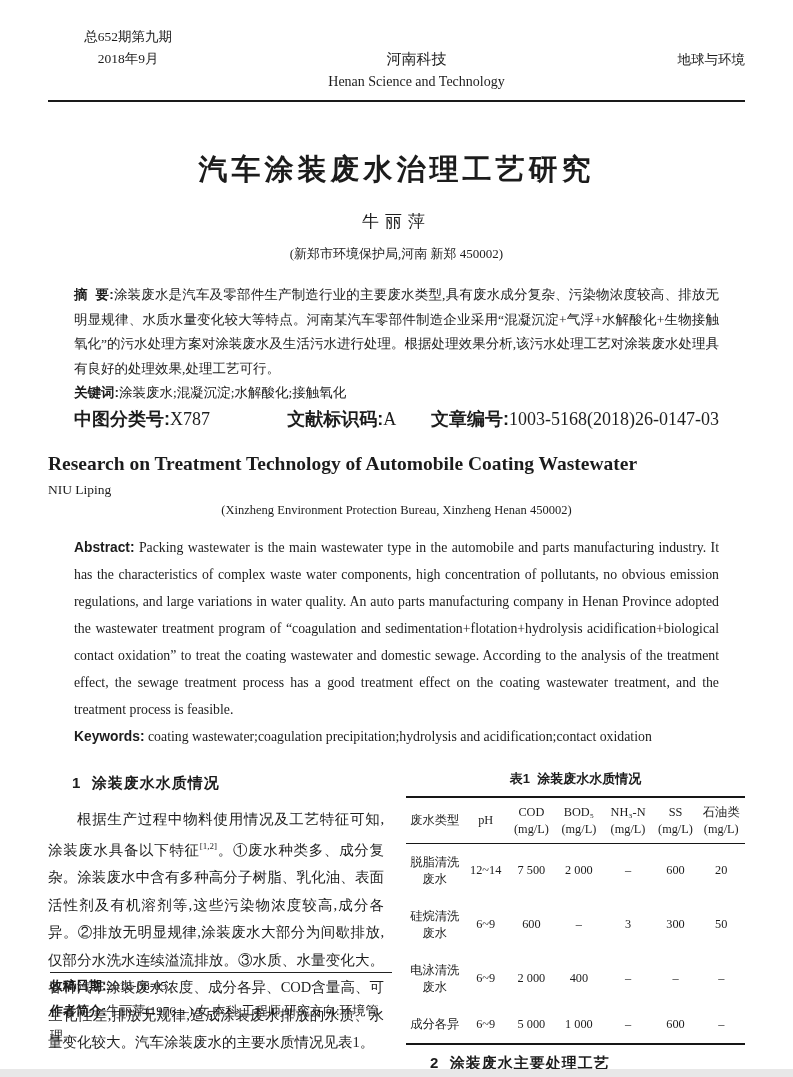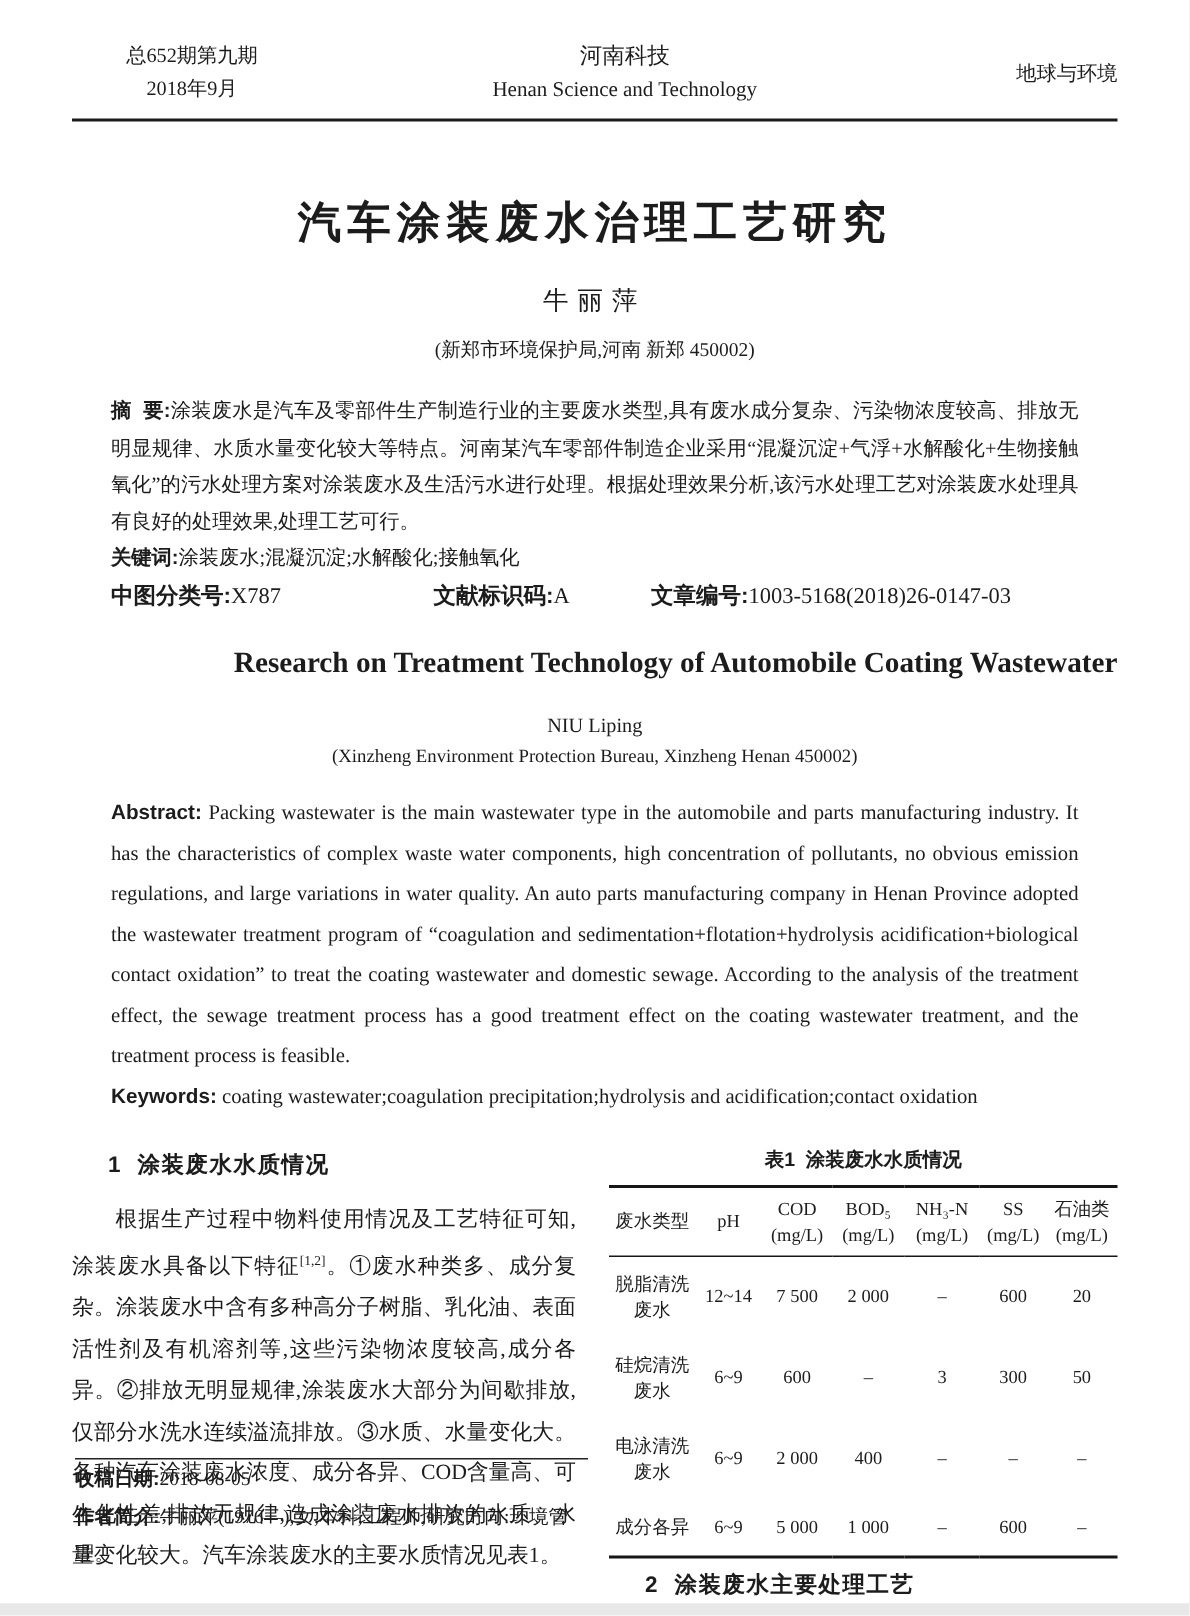--- a/index.html
+++ b/index.html
@@ -15,40 +15,40 @@
     overflow:hidden;
   }
   
   .journal-header{
     display:flex;align-items:stretch;
     border-bottom:2.5px solid #1a1a1a;
     padding-bottom:7px;
   }
   .jh-left{width:160px;text-align:center;font-size:13.5px;line-height:22px;}
   .jh-center{flex:1;text-align:center;}
-  .jh-center .cn{font-size:15px;line-height:24px;}
+  .jh-center .cn{font-size:15px;line-height:24px;margin-top:21px;}
   .jh-center .en{font-size:14px;line-height:22px;}
   .jh-right{width:120px;text-align:right;font-size:13.5px;display:flex;align-items:center;justify-content:flex-end;}
   
   .title-cn{margin-top:48px;text-align:center;font-size:29px;font-weight:bold;letter-spacing:4px;}
   .author-cn{margin-top:20px;text-align:center;font-size:17px;letter-spacing:6px;}
   .affil-cn{margin-top:12px;text-align:center;font-size:13px;}
   
   .abs-cn{margin:20px 26px 0 26px;font-size:13.5px;line-height:24.5px;text-align:justify;}
   .abs-cn .lbl{font-weight:bold;font-family:"Liberation Sans","DejaVu Sans",sans-serif;}
   .kw-cn{margin:0 26px;font-size:13.5px;line-height:24.5px;}
   .kw-cn .lbl{font-weight:bold;font-family:"Liberation Sans","DejaVu Sans",sans-serif;}
-  .meta-line{margin:1px 26px 0 26px;font-size:15px;line-height:24px;display:flex;}
+  .meta-line{margin:1px 26px 0 26px;font-size:18px;line-height:24px;display:flex;}
   .meta-line .seg{white-space:nowrap;}
   .meta-line .seg1{width:215px;}
   .meta-line .seg2{width:145px;}
   .meta-line .lbl{font-weight:bold;font-family:"Liberation Sans","DejaVu Sans",sans-serif;}
   
-  .title-en{margin-top:22px;text-align:right;font-size:19.5px;font-weight:bold;}
-  .author-en{margin-top:22px;text-align:center;font-size:13.5px;}
+  .title-en{margin-top:22px;text-align:left;font-size:19.5px;font-weight:bold;}
+  .author-en{margin-top:7px;text-align:left;font-size:13.5px;}
   .affil-en{margin-top:5px;text-align:center;font-size:12.5px;}
   
   .abs-en{margin:16px 26px 0 26px;font-size:13.8px;line-height:27px;text-align:justify;}
   .abs-en .lbl{font-family:"Liberation Sans","DejaVu Sans",sans-serif;font-weight:600;}
   .kw-en{margin:0 26px;font-size:13.8px;line-height:27px;}
   .kw-en .lbl{font-family:"Liberation Sans","DejaVu Sans",sans-serif;font-weight:700;}
   
   .columns{display:flex;gap:22px;margin-top:16px;}
   .col-left{width:336px;}
   .col-right{flex:1;}

